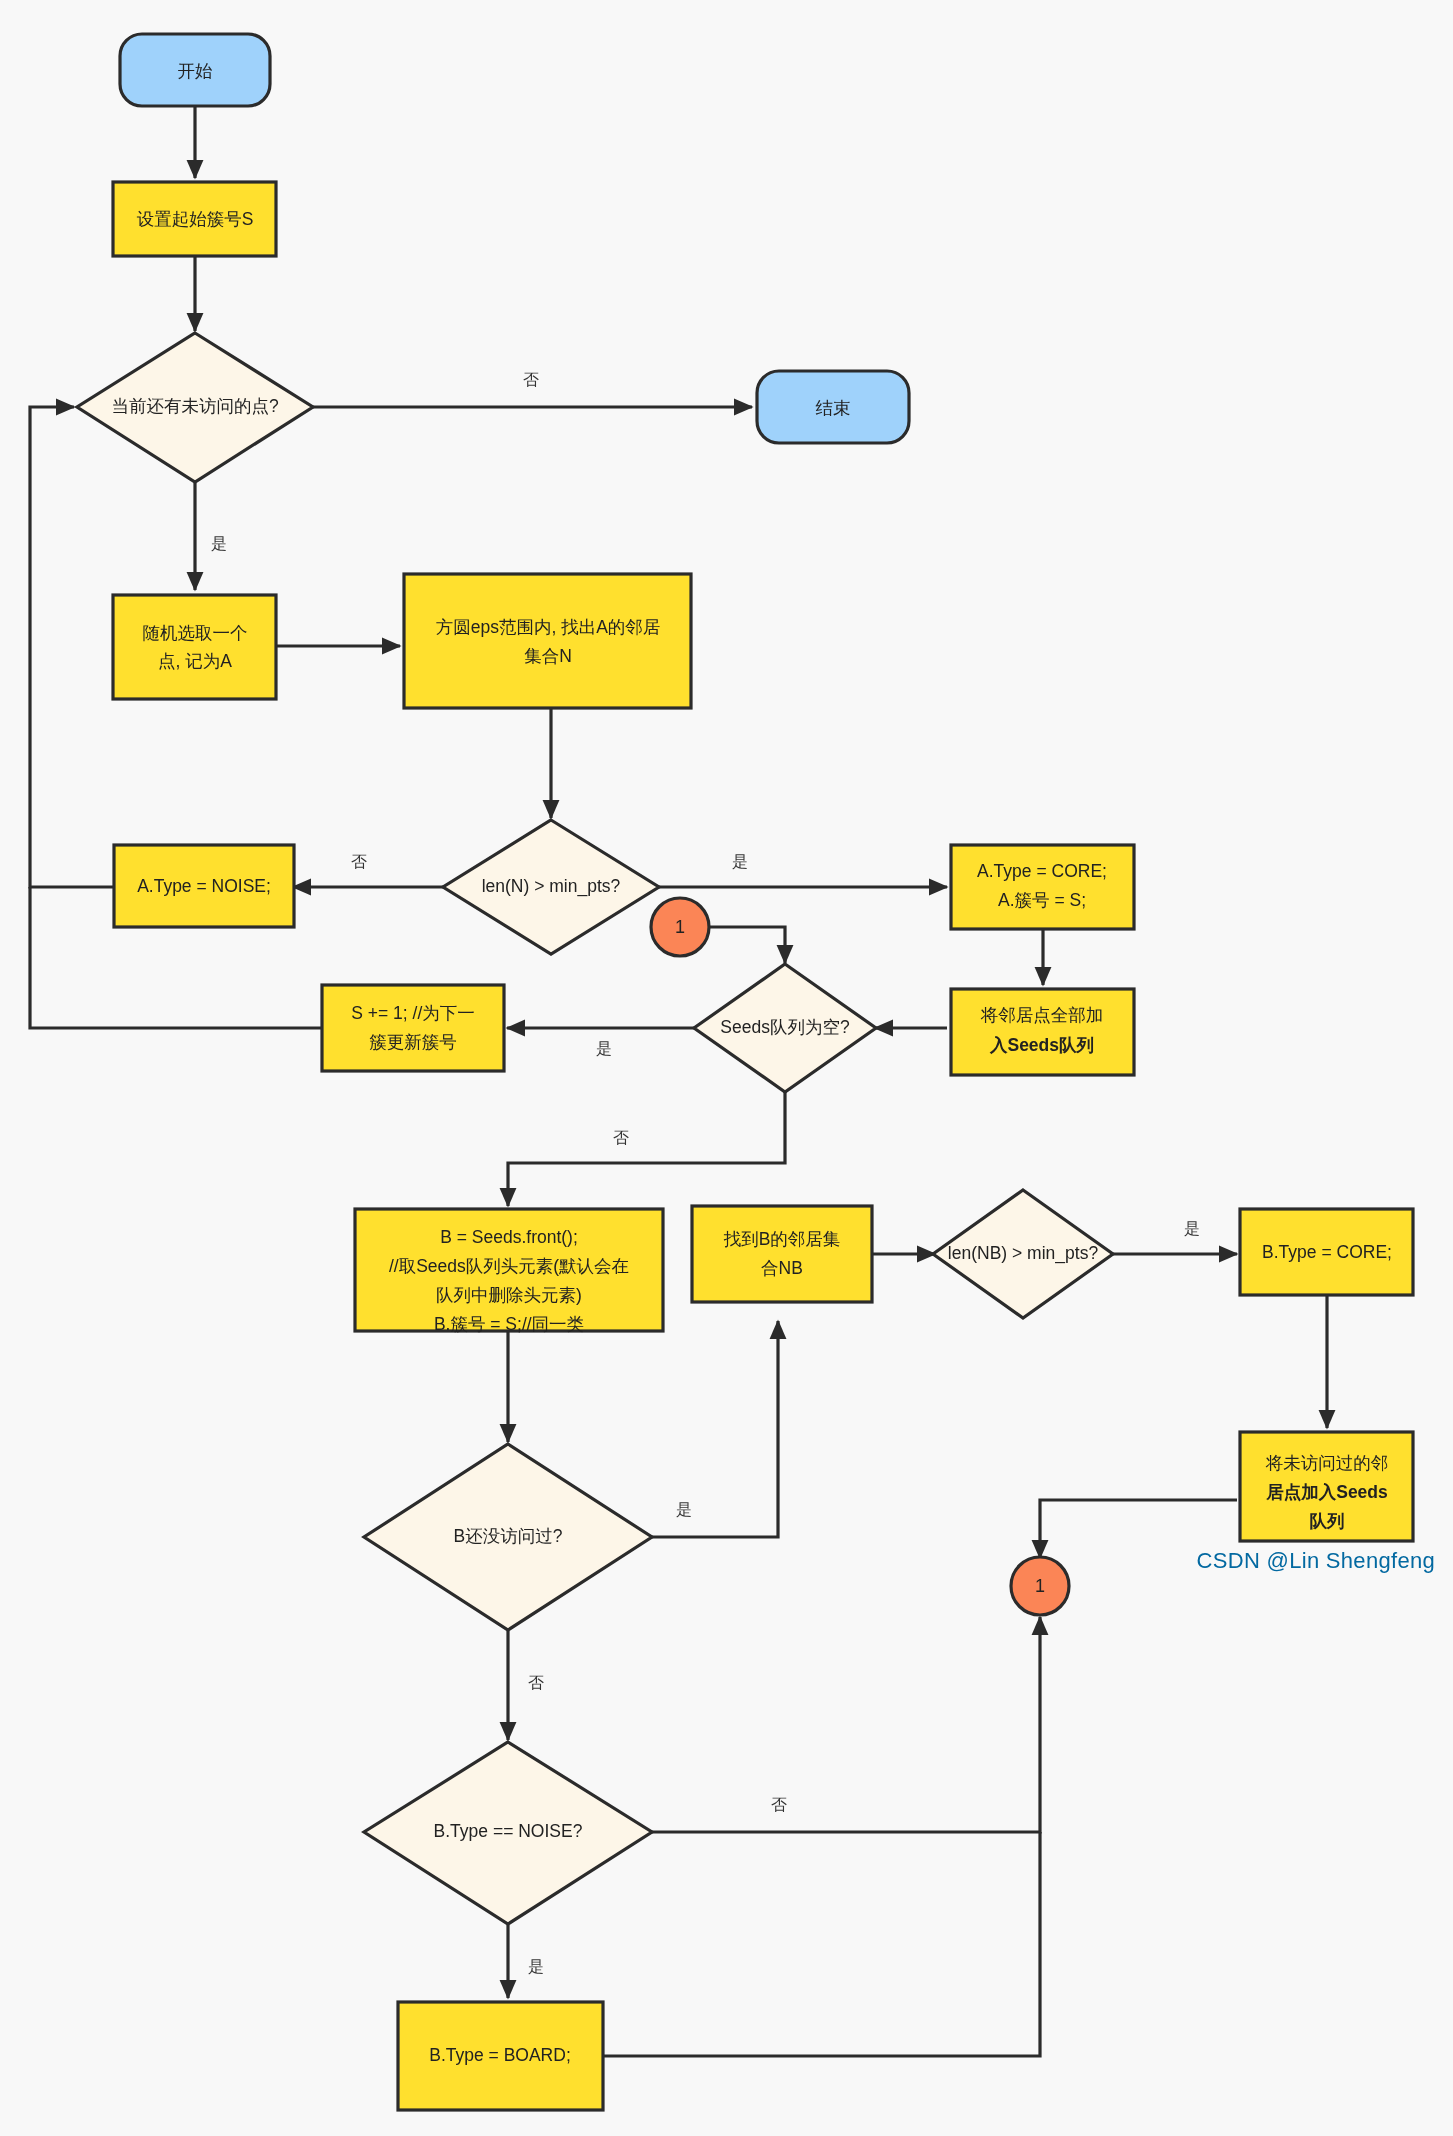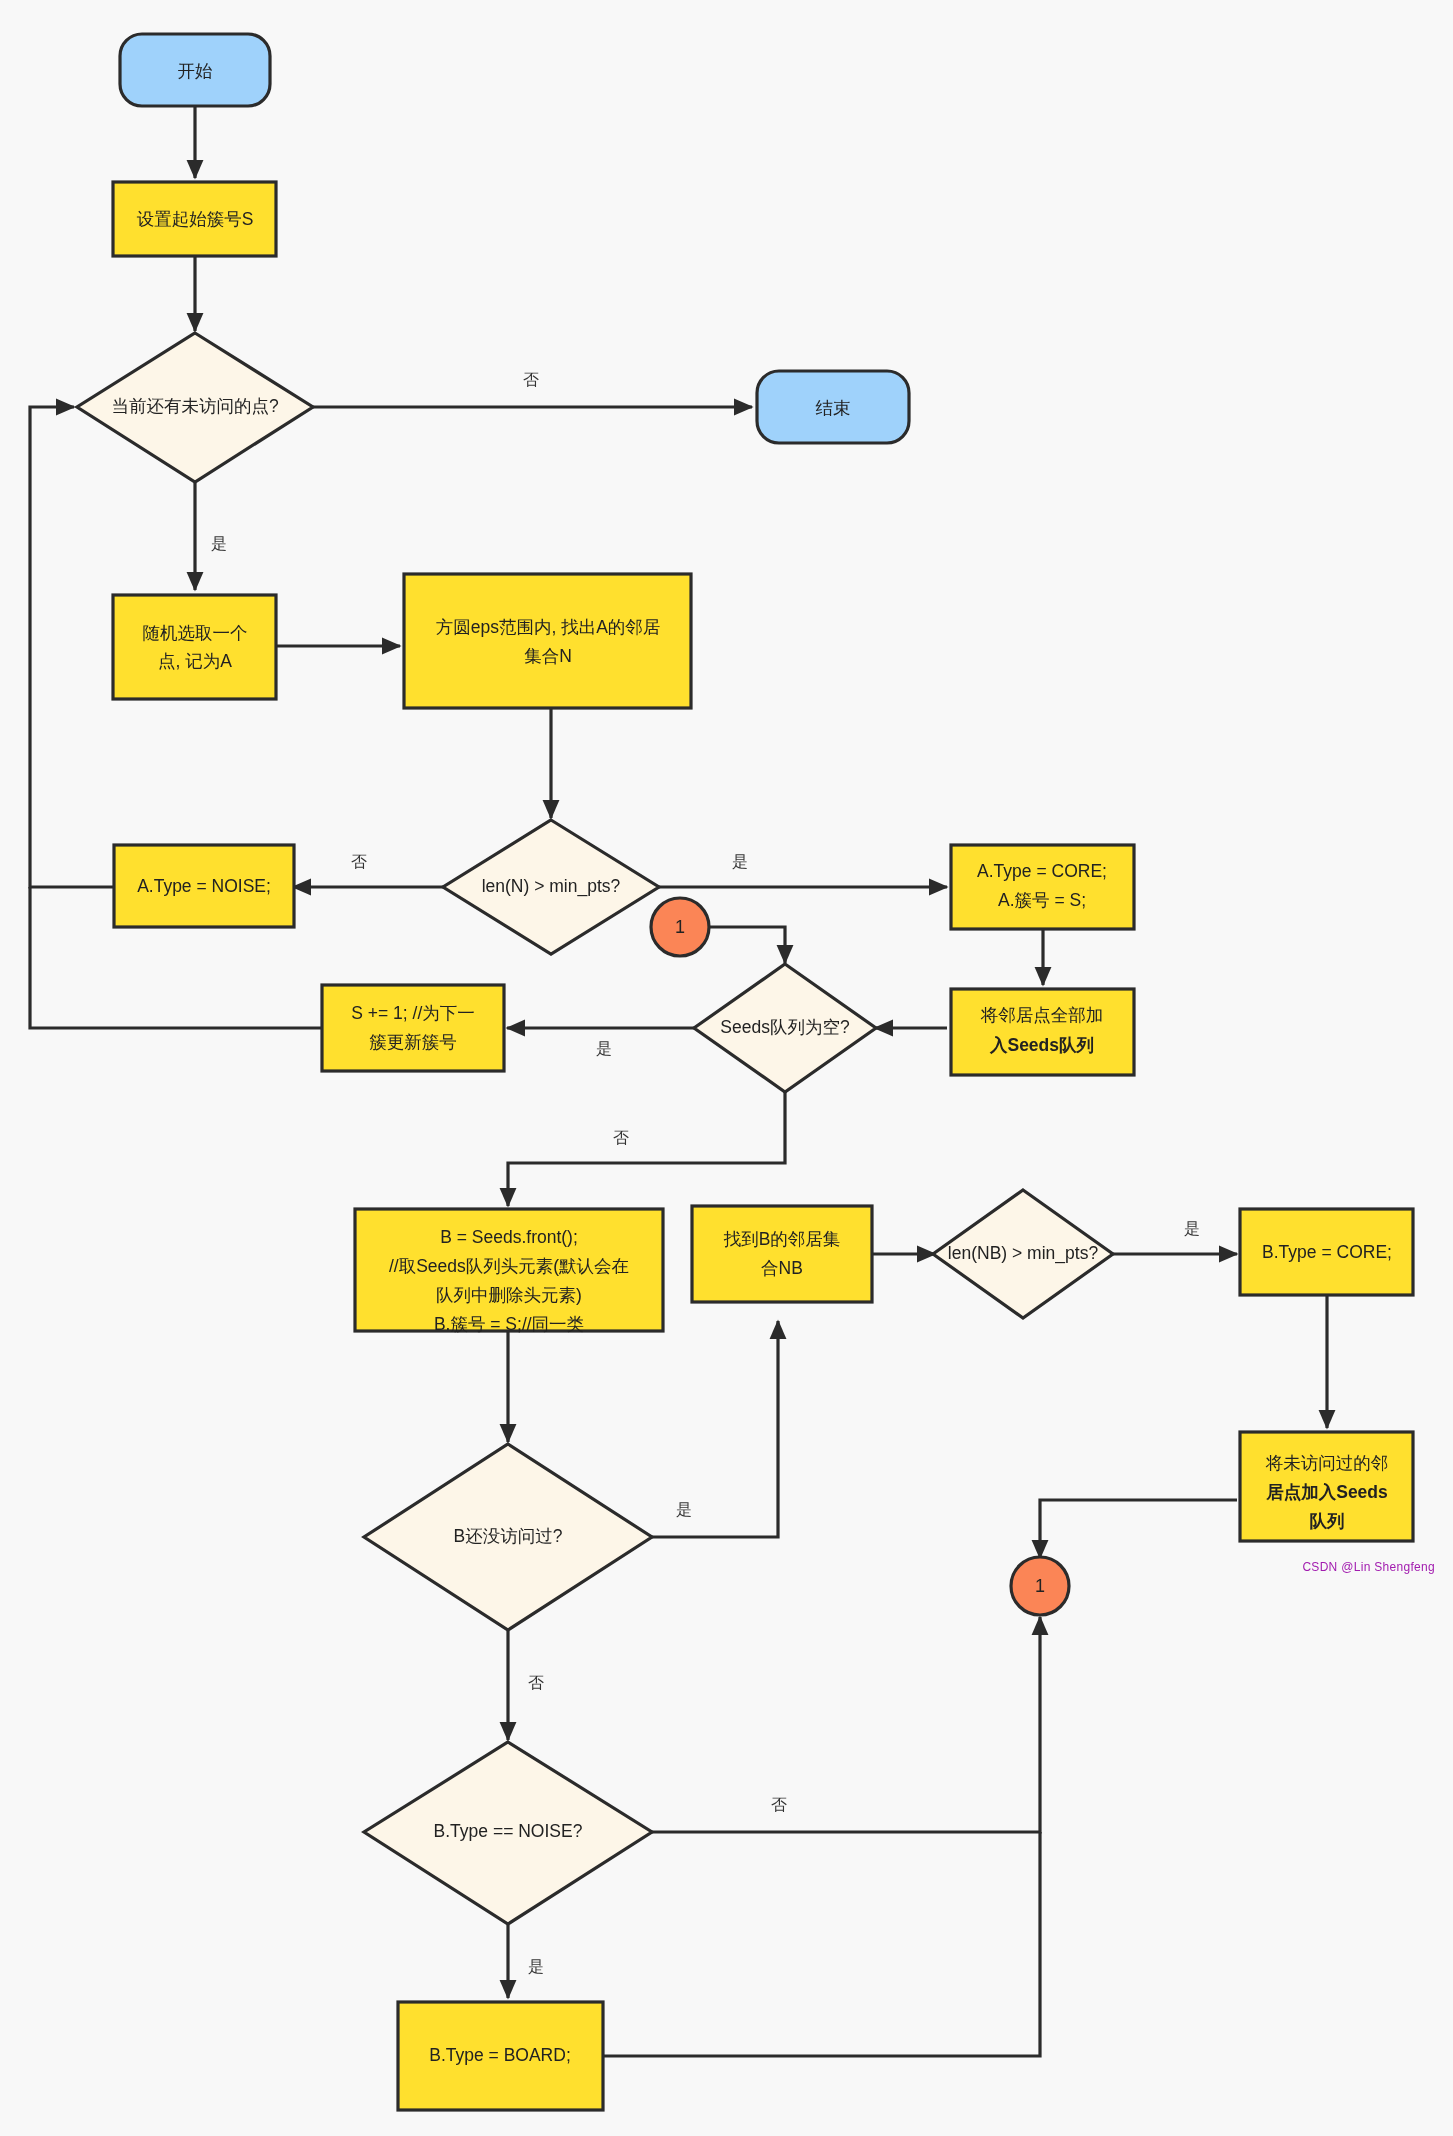--- a/index.html
+++ b/index.html
@@ -61,23 +61,23 @@
     fill: #222222;
     font-family: "Liberation Sans", "DejaVu Sans", sans-serif;
     font-size: 18px;
     text-anchor: middle;
     dominant-baseline: middle;
   }
   .watermark {
     position: absolute;
     right: 18px;
     bottom: 14px;
-    color: #a21caf;
-    font-family: "Liberation Sans", "DejaVu Sans", sans-serif;
-    font-size: 12px;
+    color: #0369a1;
+    font-family: "Liberation Sans", "DejaVu Sans", sans-serif;
+    font-size: 22px;
     letter-spacing: 0.3px;
     white-space: nowrap;
     user-select: none;
   }
 </style>
 </head>
 <body>
 
 <div id="chart-root">
 <svg class="flow" viewBox="0 0 1453 2136" xmlns="http://www.w3.org/2000/svg">

